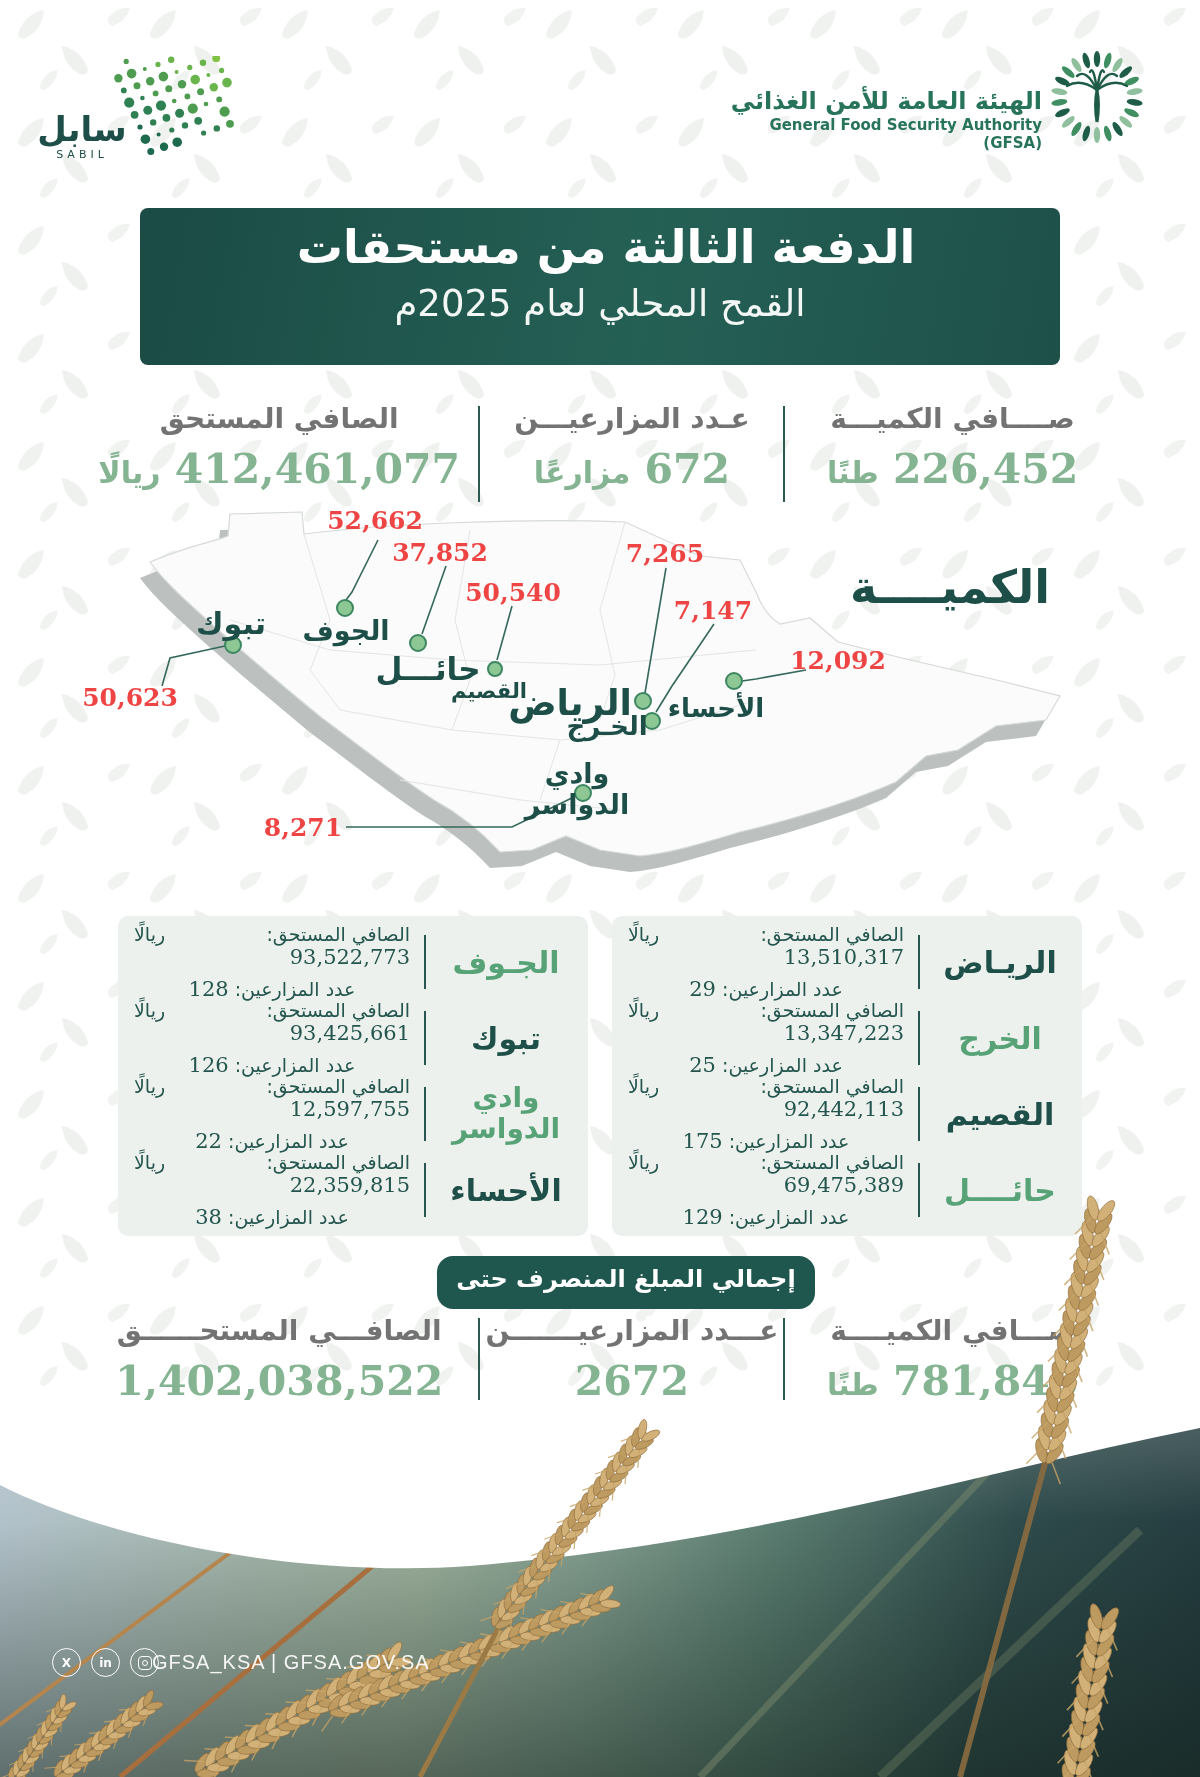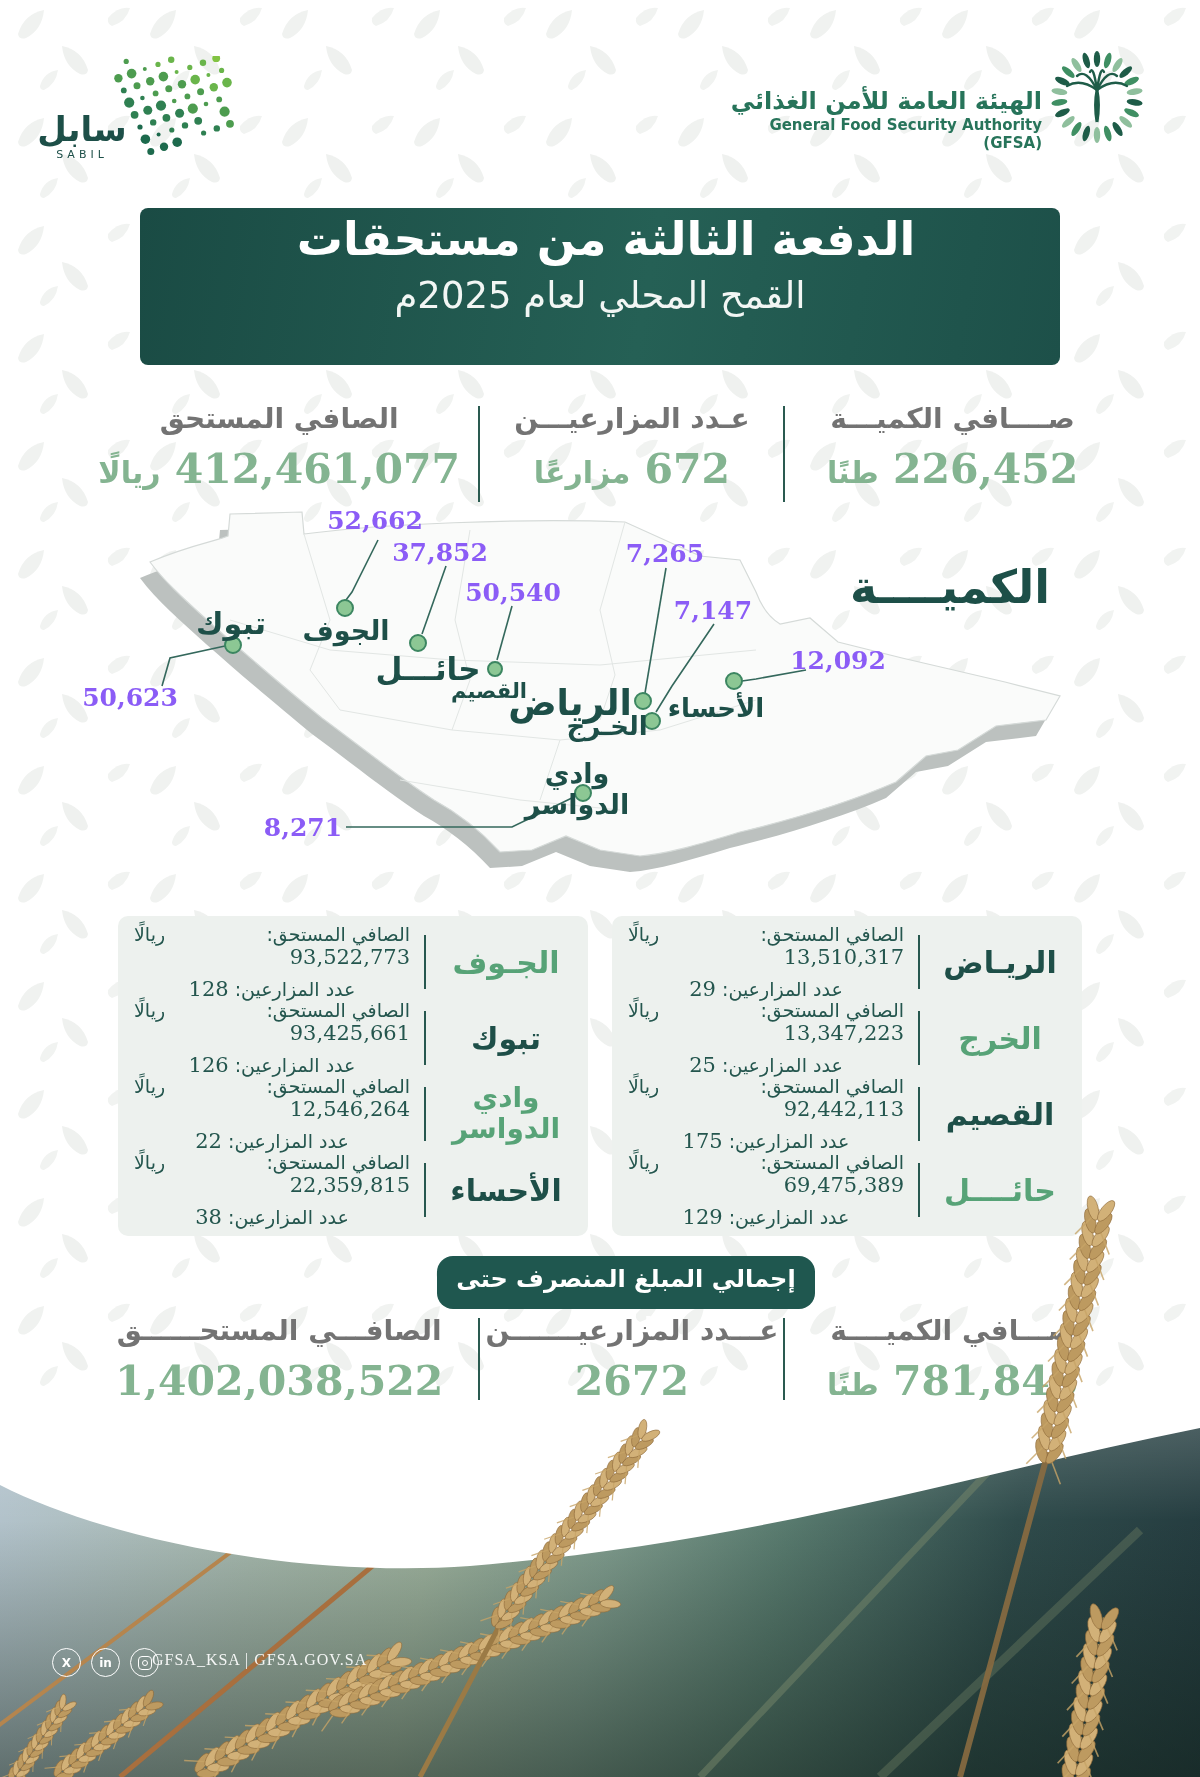--- a/index.html
+++ b/index.html
@@ -11,33 +11,33 @@
   .sabil-text{left:34px;top:112px;width:96px;text-align:center;color:#1d4f48;}
   .sabil-ar{font-size:34px;font-weight:bold;line-height:1;}
   .sabil-en{font-size:11px;font-weight:normal;letter-spacing:4px;margin-top:2px;}
   .gfsa-text{left:730px;top:88px;width:312px;text-align:right;color:#27745a;}
   .gfsa-ar{font-size:24px;font-weight:bold;line-height:1.15;}
   .gfsa-en{font-size:15px;font-weight:bold;}
   
   .banner{left:140px;top:208px;width:920px;height:157px;border-radius:8px;
           background:linear-gradient(100deg,#1a4b44 0%,#256055 55%,#1d5049 100%);
           color:#fff;text-align:center;direction:rtl;}
-  .banner .l1{font-size:46px;font-weight:bold;margin-top:4px;padding-left:12px;}
+  .banner .l1{font-size:46px;font-weight:bold;margin-top:12px;padding-left:12px;}
   .banner .l2{font-size:37px;font-weight:normal;color:#f2f6f4;margin-top:8px;}
   
   .stats{left:80px;width:1040px;height:118px;display:flex;direction:rtl;}
   .stat{text-align:center;padding-top:4px;}
   .stat .lab{font-size:28px;font-weight:bold;color:#737373;}
   .stat .val{margin-top:10px;font-size:41px;font-weight:bold;color:#84b491;direction:rtl;}
   .stat .val .num{font-family:"DejaVu Serif",serif;}
   .stat .val .unit{font-size:30px;}
   .vsep{width:2px;background:#2a5a50;height:96px;margin-top:8px;}
   
   .mv{position:absolute;width:100px;text-align:center;font-family:"DejaVu Serif",serif;
-      font-weight:bold;color:#8b5cf6;font-size:25px;}
+      font-weight:bold;color:#ef4444;font-size:25px;}
   .mn{position:absolute;width:120px;text-align:center;font-weight:bold;color:#1d4f48;direction:rtl;}
   .map-heading{left:820px;top:560px;width:260px;text-align:center;font-size:46px;
                font-weight:bold;color:#1d4f48;direction:rtl;}
   
   .panel{top:916px;width:470px;height:320px;background:#edf1ee;border-radius:10px;
          padding:10px 8px;box-sizing:border-box;direction:rtl;display:flex;flex-direction:column;justify-content:space-between;}
   .rrow{display:flex;align-items:center;height:72px;}
   .rname{width:148px;text-align:center;font-weight:bold;font-size:30px;line-height:1.1;}
   .rname.dark{color:#1e4f48;} .rname.green{color:#57a377;}
   .rdiv{width:2px;height:54px;background:#27584f;margin:0 6px;}
@@ -52,22 +52,22 @@
   .photo{left:0;top:1400px;width:1200px;height:377px;
          background:linear-gradient(100deg,#b3c3cd 0%,#a6b8ad 22%,#9eb29e 36%,#7f9b8d 50%,#587a6e 64%,#2f4b4b 82%,#233a3e 100%);}
   .photo-shade{left:0;top:1400px;width:1200px;height:377px;
          background:linear-gradient(180deg,rgba(255,255,255,.22) 0%,rgba(0,0,0,0) 32%,rgba(15,30,22,.5) 100%);}
   .social{left:52px;top:1648px;display:flex;gap:10px;align-items:center;z-index:6;}
   .sicon{width:27px;height:27px;border:1.5px solid #fff;border-radius:50%;color:#fff;
          display:flex;align-items:center;justify-content:center;font-size:12px;font-weight:bold;}
   .ig{width:12px;height:12px;border:1.5px solid #fff;border-radius:4px;position:relative;}
   .ig:after{content:'';position:absolute;inset:0;margin:auto;width:4px;height:4px;
             border:1.2px solid #fff;border-radius:50%;}
-  .ftext{left:152px;top:1651px;color:rgba(255,255,255,.92);font-family:Liberation Serif, serif;
-         font-size:16px;letter-spacing:1px;z-index:6;text-align:center;}
+  .ftext{left:152px;top:1651px;color:rgba(255,255,255,.92);font-family:Liberation Sans, sans-serif;
+         font-size:20px;letter-spacing:1px;z-index:6;text-align:center;}
   .z2{z-index:2;} .z3{z-index:3;} .z4{z-index:4;} .z5{z-index:5;}
 </style>
 </head>
 <body>
 
 <div class="poster">
 
   <svg class="abs" style="left:0;top:0" width="1200" height="1410">
     <defs>
       <pattern id="lp" width="132" height="108" patternUnits="userSpaceOnUse">
@@ -316,21 +316,21 @@
             <span>ريالًا</span>
           </div>
         <div class="fline"><span>عدد المزارعين:</span> <span class="num">126</span></div>
       </div>
     </div>
     <div class="rrow">
       <div class="rname green" style="font-size:28px">وادي الدواسر</div>
       <div class="rdiv"></div>
       <div class="rdet">
         <div class="dline">
-            <span><span>الصافي المستحق:</span> <span class="num">12,546,264</span></span>
+            <span><span>الصافي المستحق:</span> <span class="num">12,597,755</span></span>
             <span>ريالًا</span>
           </div>
         <div class="fline"><span>عدد المزارعين:</span> <span class="num">22</span></div>
       </div>
     </div>
     <div class="rrow">
       <div class="rname dark">الأحساء</div>
       <div class="rdiv"></div>
       <div class="rdet">
         <div class="dline">

